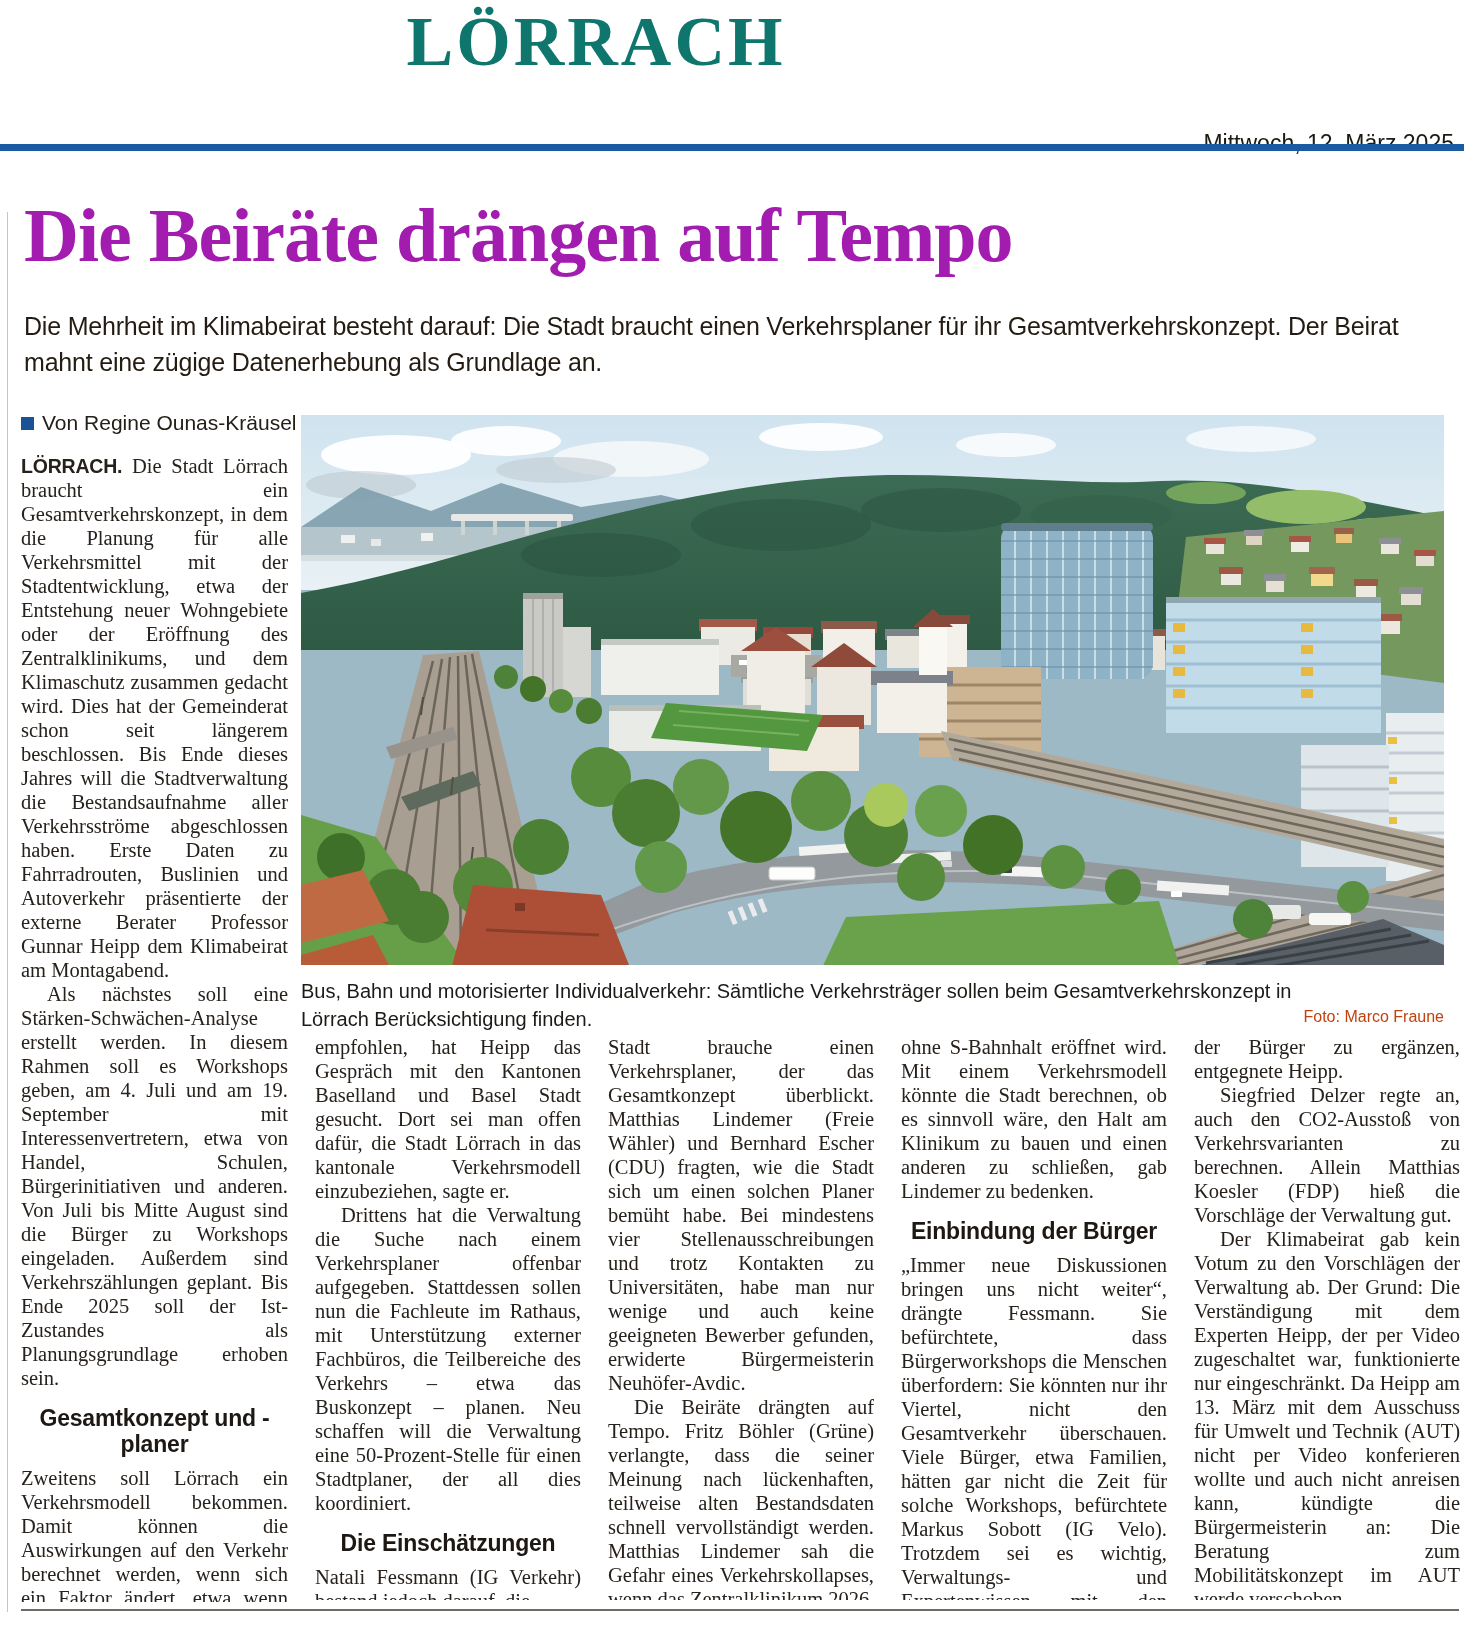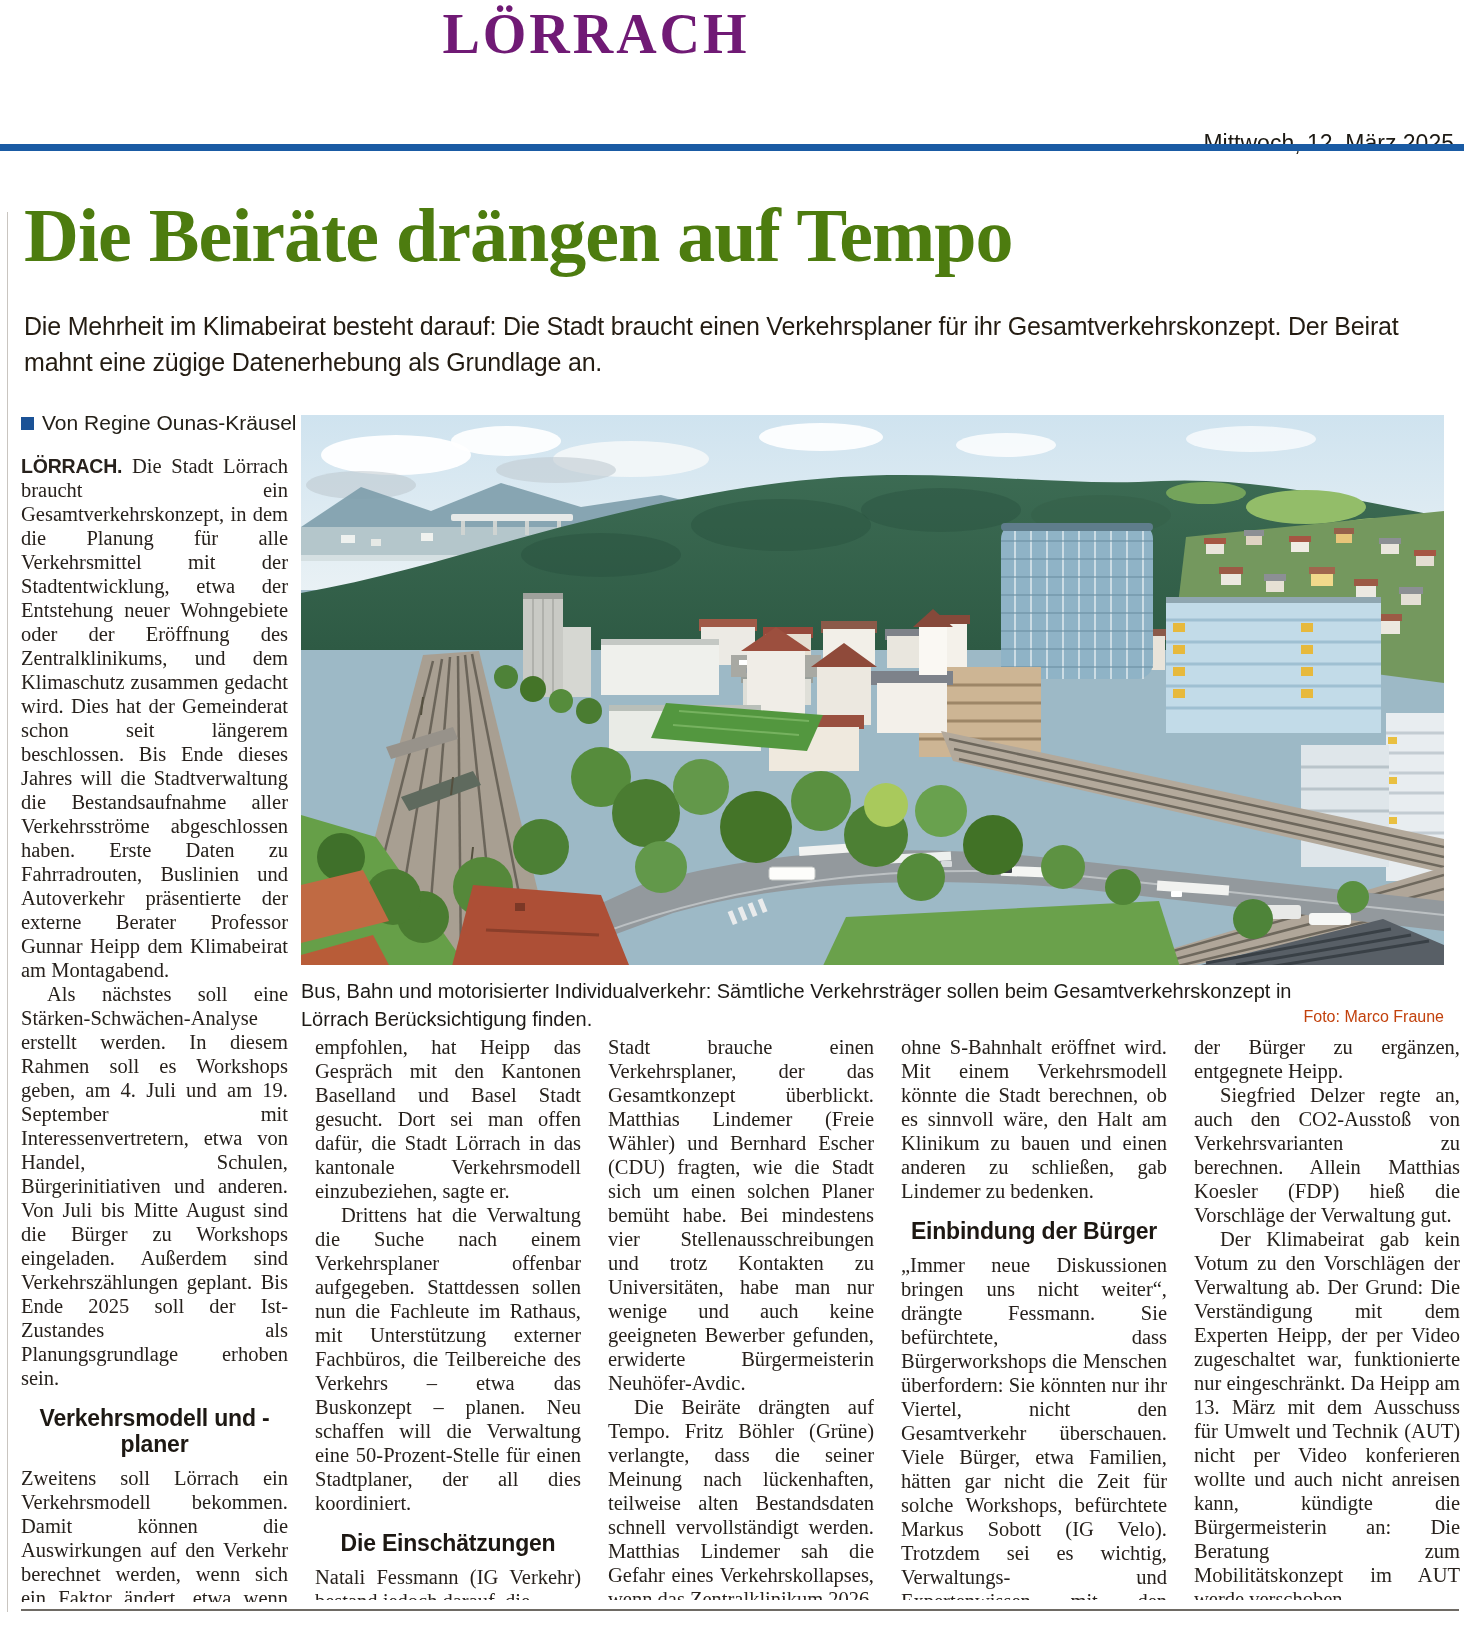--- a/index.html
+++ b/index.html
@@ -9,22 +9,22 @@
     width:1479px;height:1636px;
     background:#ffffff;
     font-family:"Liberation Serif", serif;
     color:#27211c;
     overflow:hidden;
   }
   
   .section-title{
     position:absolute;left:596px;top:2px;transform:translateX(-50%);
     font-family:"Liberation Serif", serif;
-    font-weight:700;font-size:56px;letter-spacing:3px;
-    color:#701a75;white-space:nowrap;
+    font-weight:700;font-size:70px;letter-spacing:3px;
+    color:#0f766e;white-space:nowrap;
   }
   .edition-date{
     position:absolute;top:102px;right:25px;
     font-family:"Liberation Sans", sans-serif;
     font-size:23px;color:#1d1a14;margin-top:28px;
   }
   .masthead-rule{
     position:absolute;left:0;top:144px;width:1464px;height:7px;
     background:#1a5ba4;
   }
@@ -35,21 +35,21 @@
   }
   .bottom-rule{
     position:absolute;left:21px;top:1609px;width:1438px;height:2px;
     background:#6e6a64;
   }
   
   .headline{
     position:absolute;left:24px;top:196px;width:1400px;
     font-family:"Liberation Serif", serif;
     font-weight:700;font-size:76px;line-height:1.05;
-    letter-spacing:-1px;color:#4d7c0f;margin:0;
+    letter-spacing:-1px;color:#a21caf;margin:0;
   }
   .subheadline{
     position:absolute;left:24px;top:308px;width:1430px;
     font-family:"Liberation Sans", sans-serif;
     font-size:25px;line-height:36px;color:#241c12;margin:0;
     letter-spacing:-0.2px;
   }
   .byline{
     position:absolute;left:21px;top:411px;
     font-family:"Liberation Sans", sans-serif;
@@ -362,21 +362,21 @@
       <path d="M905,548 L1090,514 M935,550 L1110,520 M968,552 L1128,526" stroke="#394046" stroke-width="3"></path>
     </svg>
   </div>
 
   <div class="caption">Bus, Bahn und motorisierter Individualverkehr: Sämtliche Verkehrsträger sollen beim Gesamtverkehrskonzept in Lörrach Berücksichtigung finden.</div>
   <div class="credit">Foto: Marco Fraune</div>
 
   <div class="column col-1">
       <p class="body-p"><strong class="kicker">LÖRRACH. </strong>Die Stadt Lörrach braucht ein Gesamtverkehrskonzept, in dem die Planung für alle Verkehrsmittel mit der Stadtentwicklung, etwa der Entstehung neuer Wohngebiete oder der Eröffnung des Zentralklinikums, und dem Klimaschutz zusammen gedacht wird. Dies hat der Gemeinderat schon seit längerem beschlossen. Bis Ende dieses Jahres will die Stadtverwaltung die Bestandsaufnahme aller Verkehrsströme abgeschlossen haben. Erste Daten zu Fahrradrouten, Buslinien und Autoverkehr präsentierte der externe Berater Professor Gunnar Heipp dem Klimabeirat am Montagabend.</p>
       <p class="body-p indent">Als nächstes soll eine Stärken-Schwächen-Analyse erstellt werden. In diesem Rahmen soll es Workshops geben, am 4. Juli und am 19. September mit Interessenvertretern, etwa von Handel, Schulen, Bürgerinitiativen und anderen. Von Juli bis Mitte August sind die Bürger zu Workshops eingeladen. Außerdem sind Verkehrszählungen geplant. Bis Ende 2025 soll der Ist-Zustandes als Planungsgrundlage erhoben sein.</p>
-      <h3 class="col-subhead">Verkehrsmodell und -planer</h3>
+      <h3 class="col-subhead">Gesamtkonzept und -planer</h3>
       <p class="body-p">Zweitens soll Lörrach ein Verkehrsmodell bekommen. Damit können die Auswirkungen auf den Verkehr berechnet werden, wenn sich ein Faktor ändert, etwa wenn eine Ampelschaltung geändert wird oder ein neues Wohngebiet entsteht. Wie bereits in der Machbarkeitsstudie für die Tram</p>
     </div>
   <div class="bottom-cols">
     <div class="column">
         <p class="body-p">empfohlen, hat Heipp das Gespräch mit den Kantonen Baselland und Basel Stadt gesucht. Dort sei man offen dafür, die Stadt Lörrach in das kantonale Verkehrsmodell einzubeziehen, sagte er.</p>
         <p class="body-p indent">Drittens hat die Verwaltung die Suche nach einem Verkehrsplaner offenbar aufgegeben. Stattdessen sollen nun die Fachleute im Rathaus, mit Unterstützung externer Fachbüros, die Teilbereiche des Verkehrs – etwa das Buskonzept – planen. Neu schaffen will die Verwaltung eine 50-Prozent-Stelle für einen Stadtplaner, der all dies koordiniert.</p>
         <h3 class="col-subhead">Die Einschätzungen</h3>
         <p class="body-p">Natali Fessmann (IG Verkehr) bestand jedoch darauf, die</p>
       </div>
     <div class="column">

